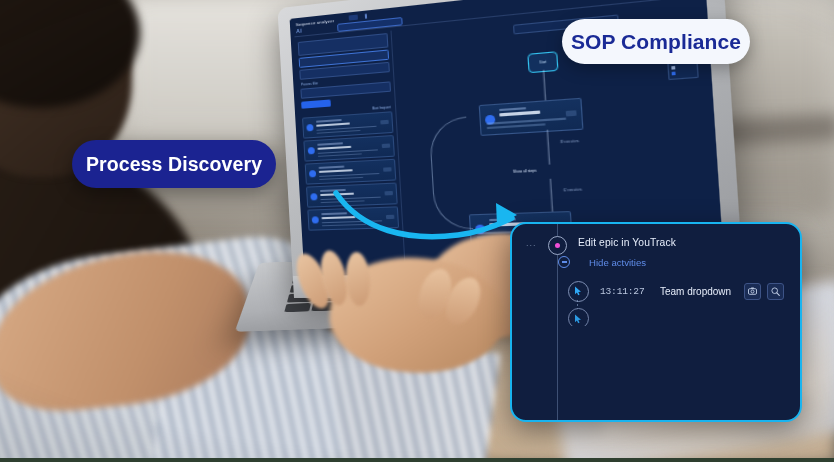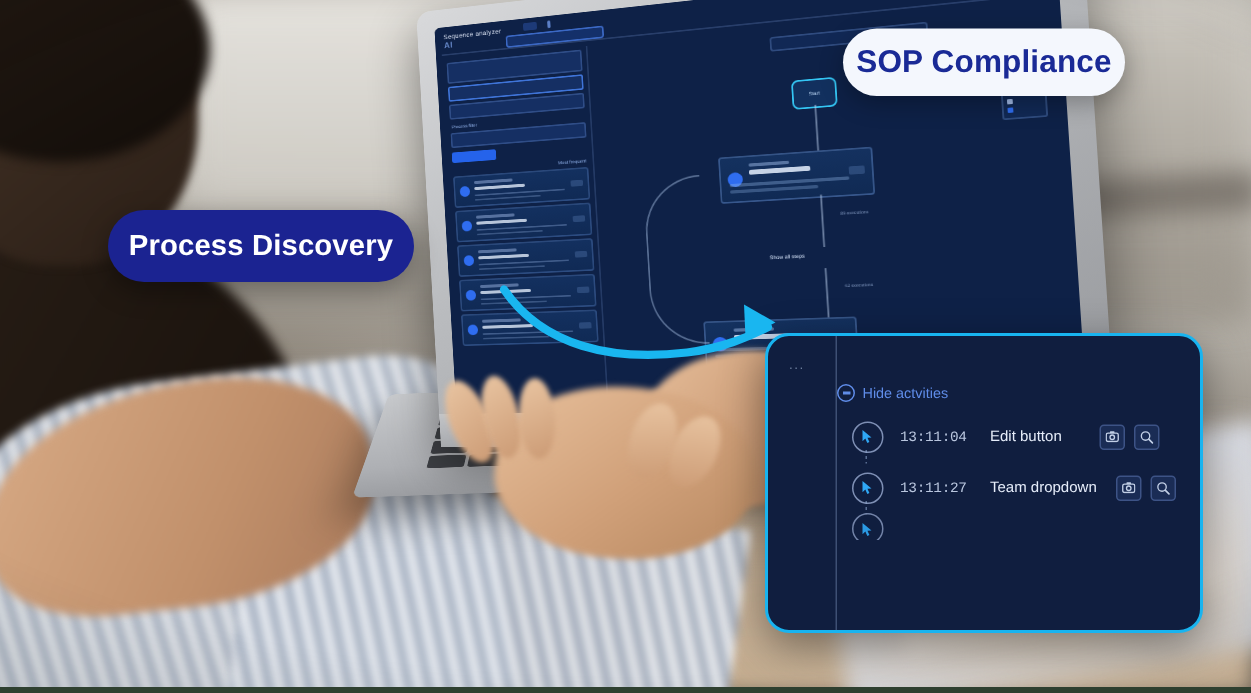--- a/index.html
+++ b/index.html
@@ -284,21 +284,21 @@
   .dd-dots{position:absolute;left:14px;top:14px;font-size:9px;color:#6d7f9e;letter-spacing:1px;}
   .dd-head{position:absolute;left:36px;top:10px;right:8px;height:22px;}
   .dd-node{
     position:absolute;left:0px;top:2px;width:17px;height:17px;border-radius:50%;
     border:1px solid #9aa8c6;display:flex;align-items:center;justify-content:center;
     background:#101e3f;
   }
   .dd-node i{width:5px;height:5px;border-radius:50%;background:#ef4ed6;display:block;}
   .dd-title{position:absolute;left:30px;top:3px;font-size:10.3px;color:#e6edfa;letter-spacing:.1px;}
   .dd-hide{
-    position:absolute;left:46px;top:32px;display:flex;align-items:center;gap:5px;
+    position:absolute;left:46px;top:32px;display:flex;align-items:center;gap:19px;
     font-size:9.6px;color:#5f8ce8;
   }
   .dd-hide .mi{
     width:10px;height:10px;border-radius:50%;border:1.1px solid #5f8ce8;
     display:flex;align-items:center;justify-content:center;
   }
   .dd-hide .mi b{display:block;width:5px;height:1.1px;background:#5f8ce8;}
 
   .dd-list{position:absolute;left:0;top:50px;right:0;bottom:0;}
   .dd-row{position:relative;height:34px;display:flex;align-items:center;}
@@ -561,55 +561,36 @@
 
   <svg id="arrow" viewBox="0 0 210 55">
     <path d="M6,8 C32,46 78,56 128,50 C152,47 168,40 182,33" fill="none" stroke="#19b6f0" stroke-width="5.5" stroke-linecap="round"></path>
     <path d="M166,18 L187,30 L167,40 Z" fill="#19b6f0"></path>
   </svg>
 
   <div id="drill">
     <div class="dd-rail"></div>
     <div class="dd-dots">...</div>
 
+    <div class="dd-head">
+      <div class="dd-node">
+          <i></i>
+        </div>
+      <div class="dd-title">Edit epic in YouTrack</div>
+    </div>
 
     <div class="dd-hide">
       <span class="mi">
           <b></b>
         </span>
       <span>Hide actvities</span>
     </div>
 
     <div class="dd-list">
 
-      <div class="dd-row">
-        <div class="dd-ico">
-          <svg width="9" height="10" viewBox="0 0 9 10">
-            <path d="M1,0.6 L1,8.2 L2.9,6.4 L4.2,9.3 L5.6,8.6 L4.3,5.9 L7,5.7 Z" fill="#2fa8f5"></path>
-          </svg>
-        </div>
-        <div class="dd-conn"></div>
-        <div class="dd-time">13:11:04</div>
-        <div class="dd-lbl">Edit button</div>
-        <div class="dd-btns" style="left:221px;">
-          <div class="dd-btn">
-            <svg width="9" height="8" viewBox="0 0 9 8">
-                <rect x="0.5" y="1.7" width="8" height="5.6" rx="1.2" fill="none" stroke="#c2cfe6" stroke-width="0.9"></rect>
-                <circle cx="4.5" cy="4.5" r="1.5" fill="none" stroke="#c2cfe6" stroke-width="0.9"></circle>
-                <rect x="3" y="0.5" width="3" height="1.2" rx="0.4" fill="#c2cfe6"></rect>
-              </svg>
-          </div>
-          <div class="dd-btn">
-            <svg width="9" height="9" viewBox="0 0 9 9">
-                <circle cx="3.7" cy="3.7" r="2.8" fill="none" stroke="#c2cfe6" stroke-width="0.9"></circle>
-                <line x1="5.8" y1="5.8" x2="8.3" y2="8.3" stroke="#c2cfe6" stroke-width="1.1" stroke-linecap="round"></line>
-              </svg>
-          </div>
-        </div>
-      </div>
 
 
       <div class="dd-row">
         <div class="dd-ico">
           <svg width="9" height="10" viewBox="0 0 9 10">
             <path d="M1,0.6 L1,8.2 L2.9,6.4 L4.2,9.3 L5.6,8.6 L4.3,5.9 L7,5.7 Z" fill="#2fa8f5"></path>
           </svg>
         </div>
         <div class="dd-conn"></div>
         <div class="dd-time">13:11:27</div>

